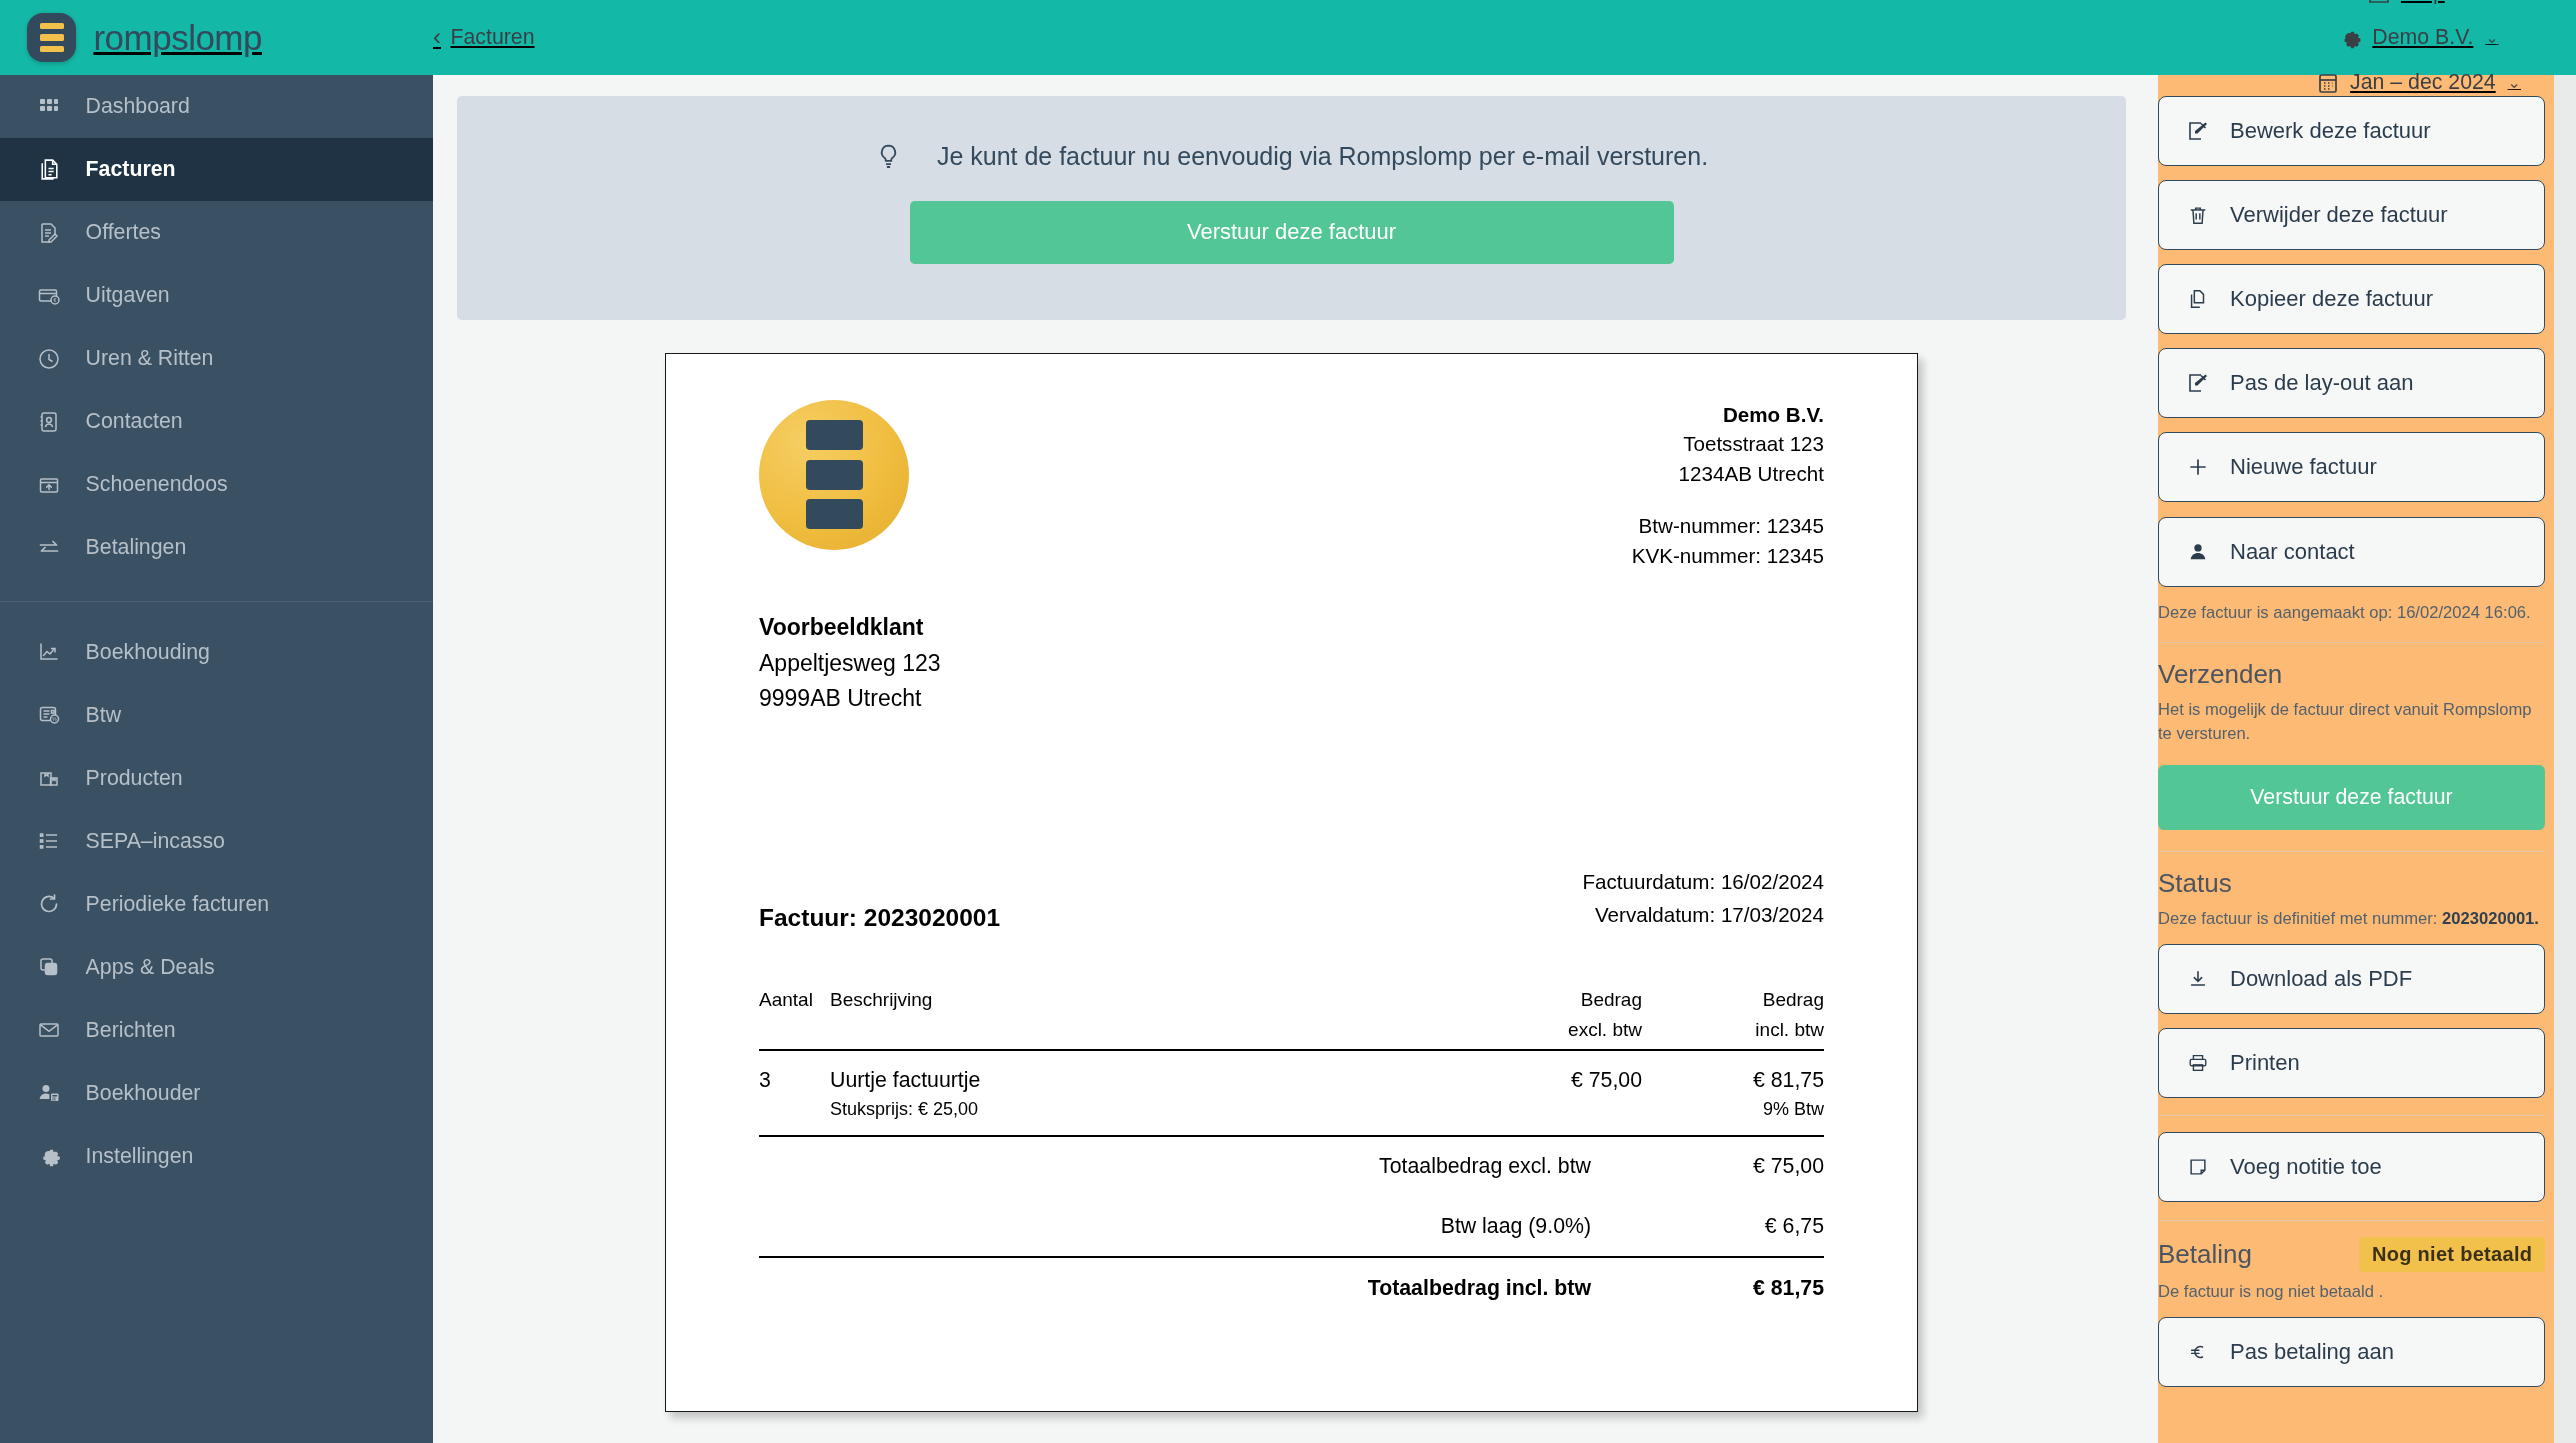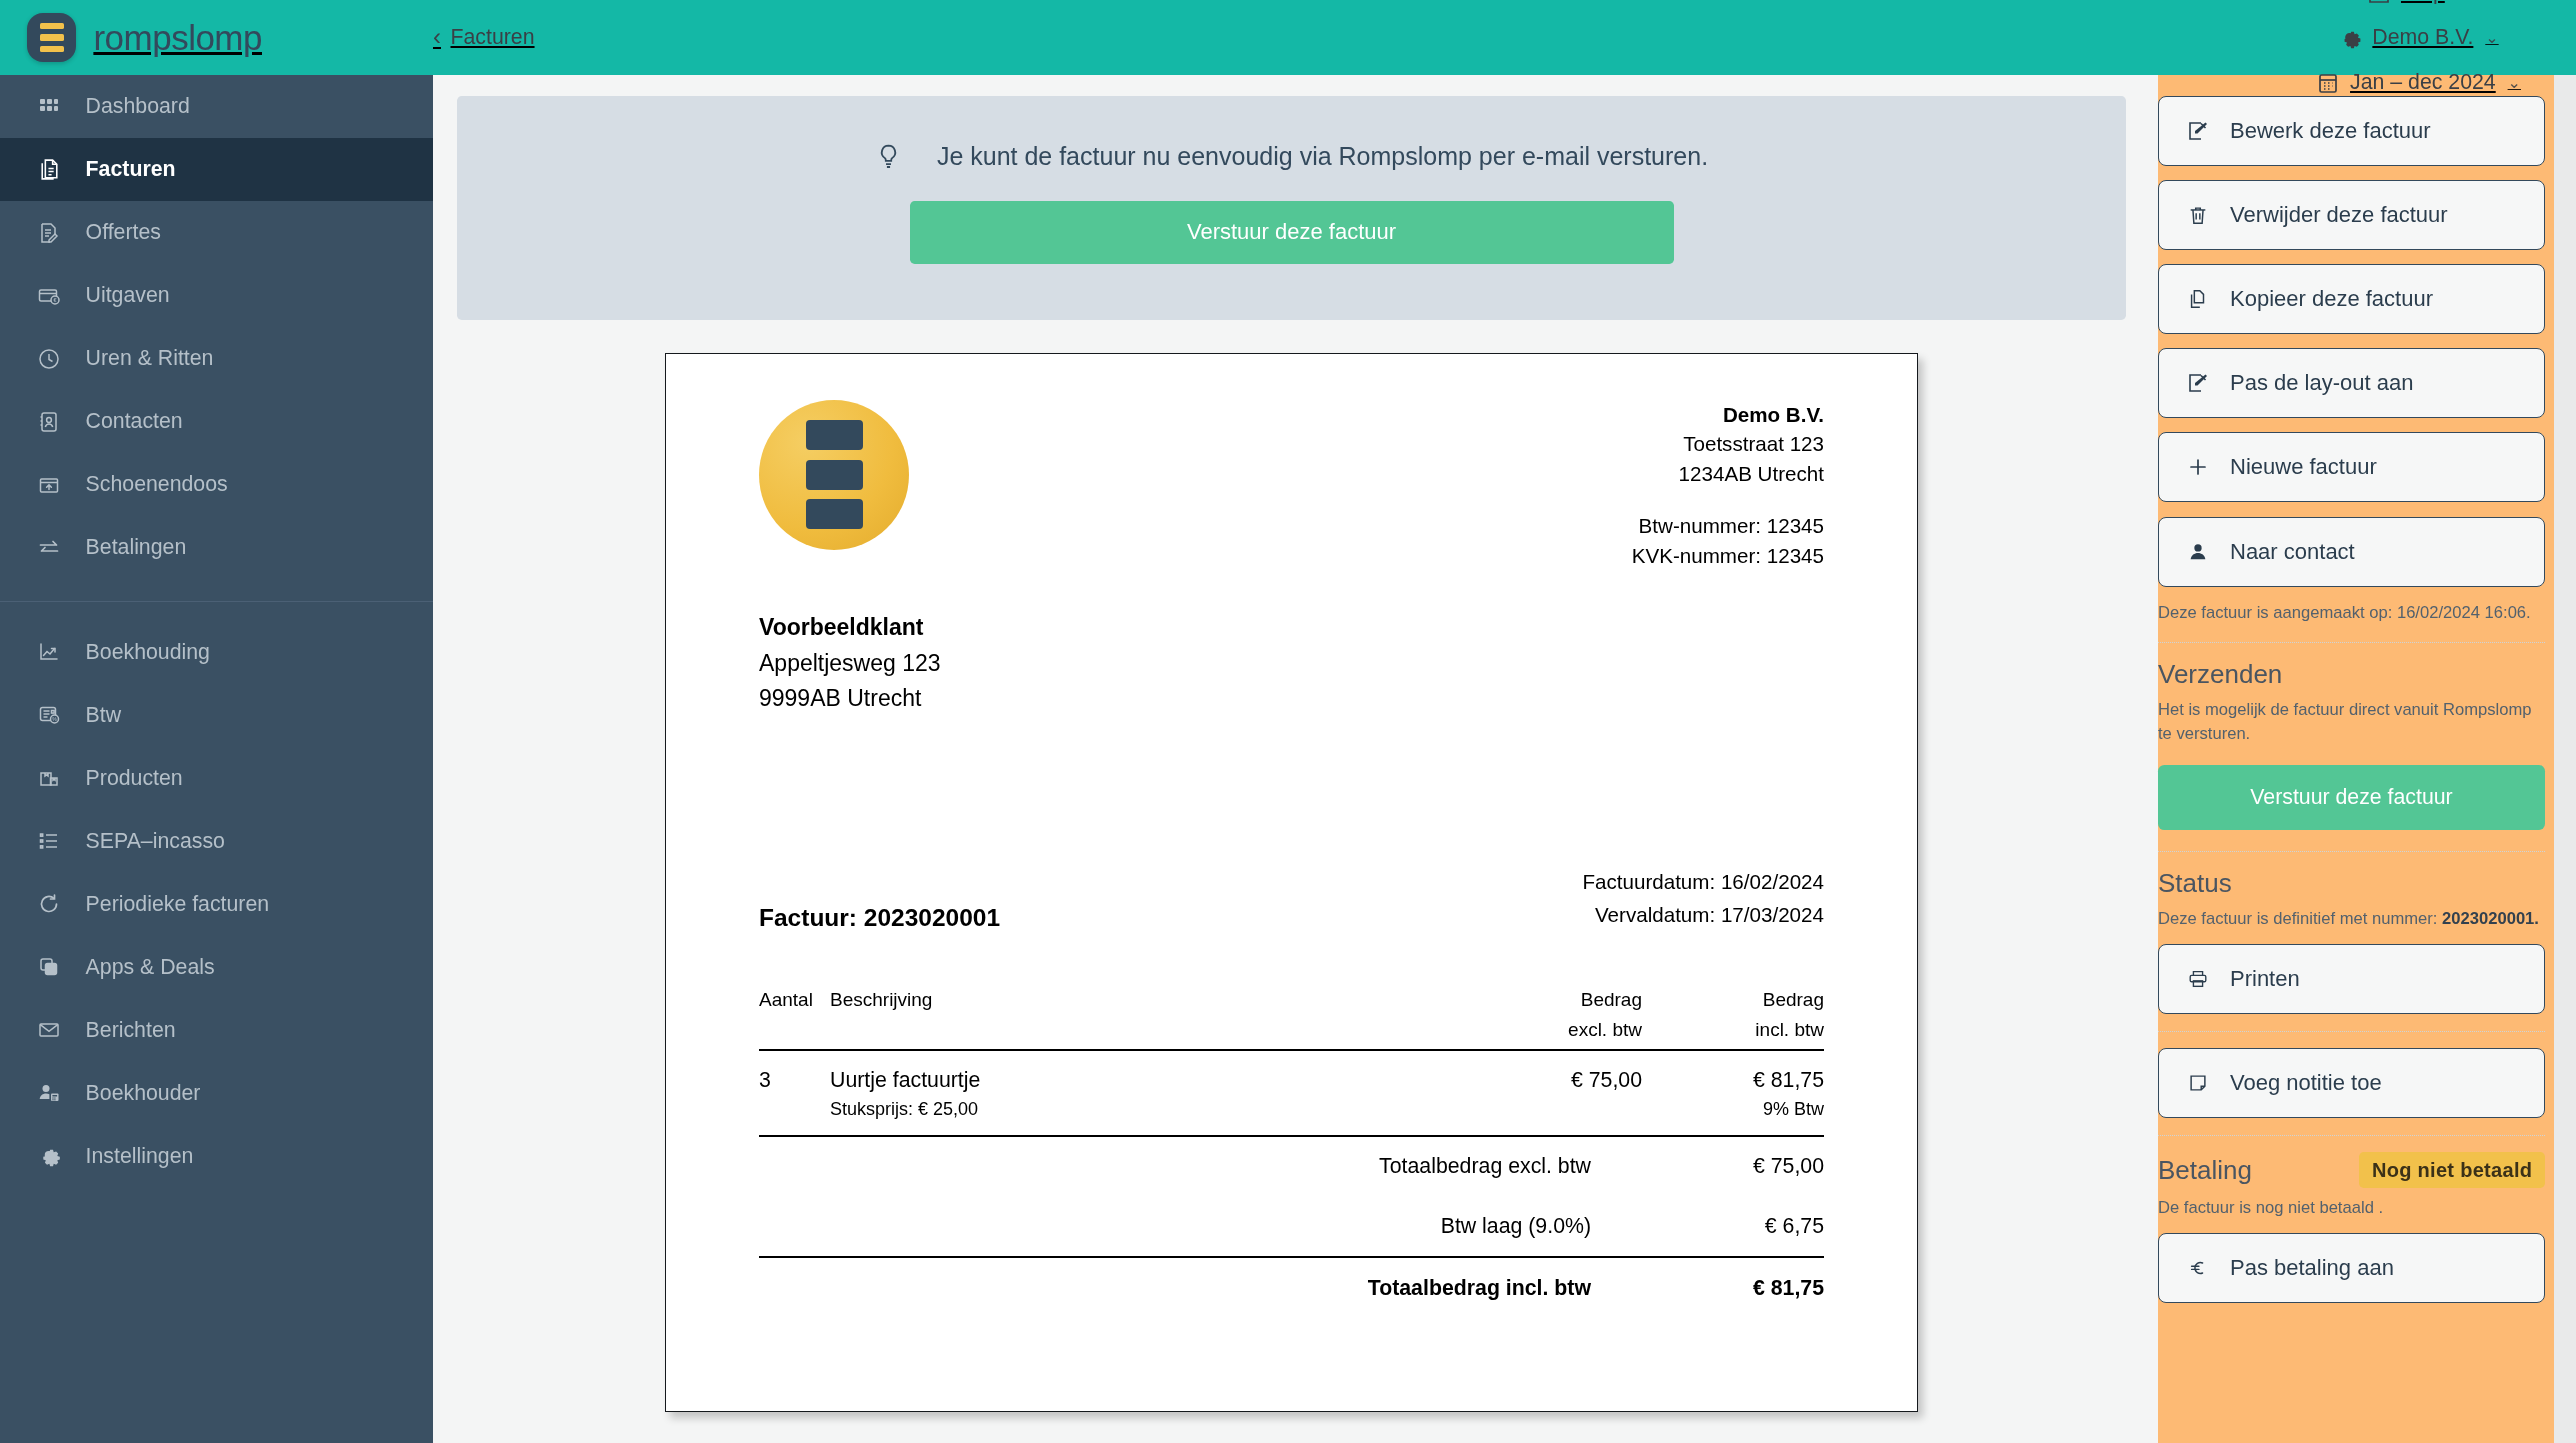--- a/index.html
+++ b/index.html
@@ -609,20 +609,29 @@
     <button class="btn-green-side">Verstuur deze factuur</button>
 
     <div class="dotsep"></div>
 
     <div class="sec-h">Status</div>
     <p class="sec-p">
       <span>Deze factuur is definitief met nummer:</span>
       <b>2023020001.</b>
     </p>
 
+    <button class="abtn">
+      <span class="ic">
+        <svg width="22" height="22" viewBox="0 0 24 24" fill="none" stroke="#2b3d4d" stroke-width="1.7" stroke-linecap="round">
+          <path d="M12 4v10M8 10.5l4 4 4-4"></path>
+            <path d="M5 18.5h14"></path>
+        </svg>
+      </span>
+      <span>Download als PDF</span>
+    </button>
 
     <button class="abtn">
       <span class="ic">
         <svg width="22" height="22" viewBox="0 0 24 24" fill="none" stroke="#2b3d4d" stroke-width="1.5">
           <path d="M7 8V4h10v4"></path>
             <rect x="3.5" y="8" width="17" height="7" rx="1.5"></rect>
             <rect x="7" y="14" width="10" height="6"></rect>
         </svg>
       </span>
       <span>Printen</span>

